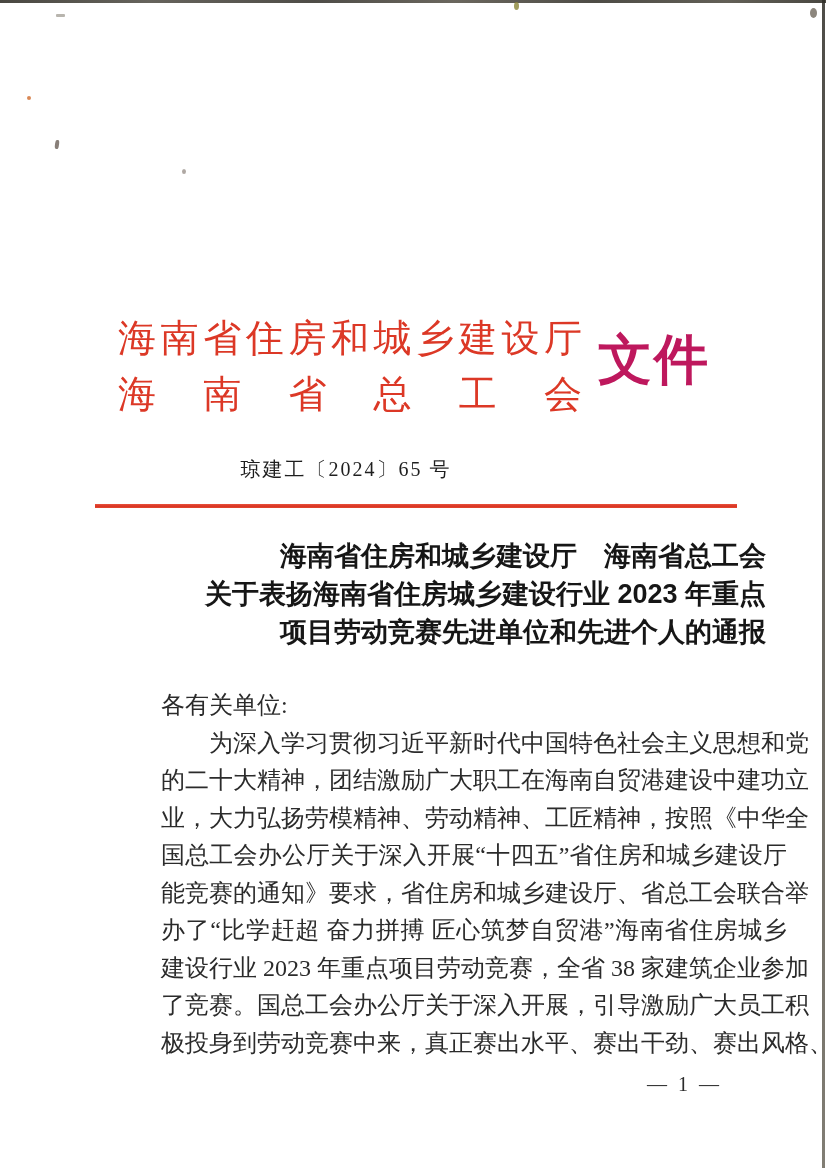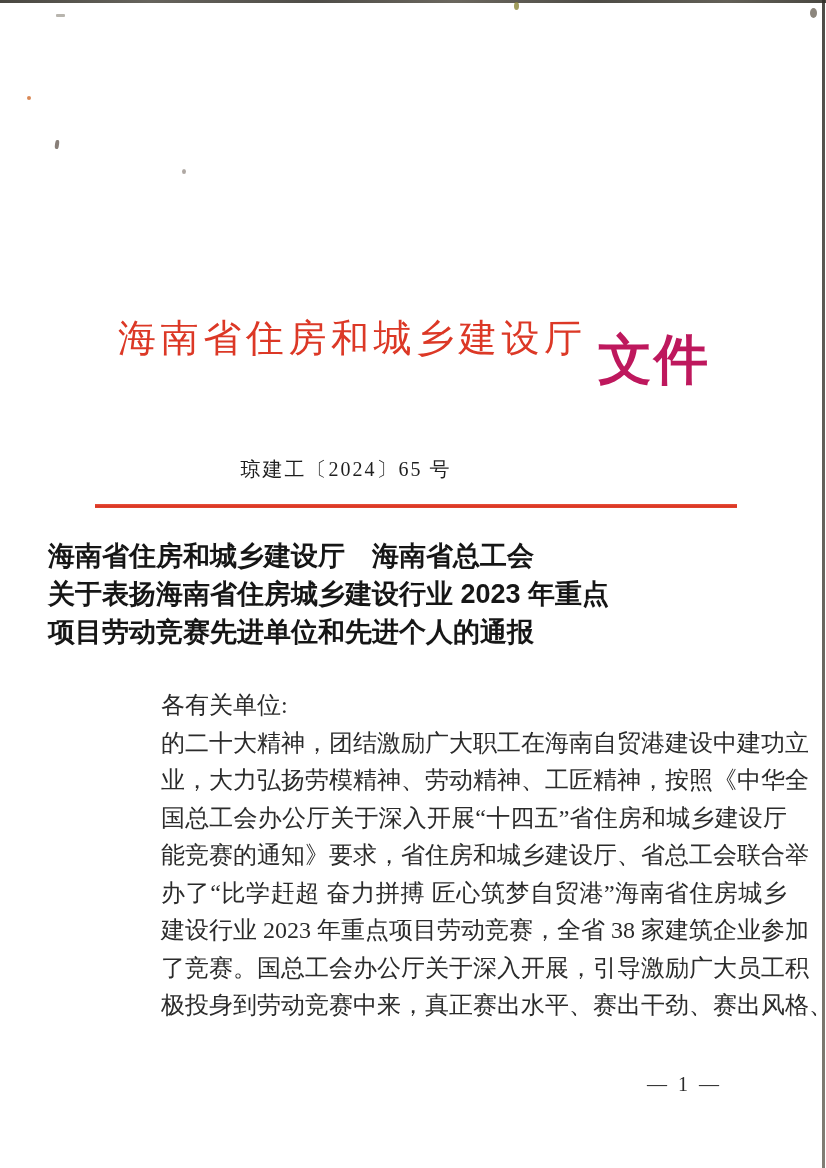--- a/index.html
+++ b/index.html
@@ -63,22 +63,22 @@
     color: #1f1f1f;
     letter-spacing: 2px;
   }
   .red-rule {
     position: absolute; left: 95px; top: 504px; width: 642px; height: 4px;
     background: linear-gradient(to bottom, #e8533c 0%, #d93323 55%, #e2492f 100%);
   }
 
   
   .doc-title {
-    position: absolute; left: 48px; top: 537px; width: 706px;
-    text-align: left;
+    position: absolute; left: 60px; top: 537px; width: 706px;
+    text-align: right;
     font-weight: bold;
     color: #161616;
     font-size: 27px;
     line-height: 38px;
     font-family: "Liberation Sans", "DejaVu Sans", sans-serif;
   }
 
   
   .doc-body {
     position: absolute; left: 113px; top: 687px; width: 626px;
@@ -111,35 +111,37 @@
 <div class="scan-right-edge"></div>
 <div class="speck s1"></div>
 <div class="speck s2"></div>
 <div class="speck s3"></div>
 <div class="speck s4"></div>
 <div class="speck s5"></div>
 <div class="speck s6"></div>
 
 <div class="letterhead">
   <div class="org-line">海南省住房和城乡建设厅</div>
+  <div class="org-line">海南省总工会</div>
 </div>
 <div class="doc-word">文件</div>
 
 <div class="doc-number">琼建工〔2024〕65 号</div>
 
 <div class="red-rule"></div>
 
 <div class="doc-title">
   <div>海南省住房和城乡建设厅　海南省总工会</div>
   <div>关于表扬海南省住房城乡建设行业 2023 年重点</div>
   <div>项目劳动竞赛先进单位和先进个人的通报</div>
 </div>
 
 <div class="doc-body">
   <div class="salutation">各有关单位:</div>
+  <div class="para-line indent">为深入学习贯彻习近平新时代中国特色社会主义思想和党</div>
   <div class="para-line">的二十大精神，团结激励广大职工在海南自贸港建设中建功立</div>
   <div class="para-line">业，大力弘扬劳模精神、劳动精神、工匠精神，按照《中华全</div>
   <div class="para-line">国总工会办公厅关于深入开展“十四五”省住房和城乡建设厅</div>
   <div class="para-line">能竞赛的通知》要求，省住房和城乡建设厅、省总工会联合举</div>
   <div class="para-line">办了“比学赶超 奋力拼搏 匠心筑梦自贸港”海南省住房城乡</div>
   <div class="para-line">建设行业 2023 年重点项目劳动竞赛，全省 38 家建筑企业参加</div>
   <div class="para-line">了竞赛。国总工会办公厅关于深入开展，引导激励广大员工积</div>
   <div class="para-line">极投身到劳动竞赛中来，真正赛出水平、赛出干劲、赛出风格、</div>
 </div>
 

